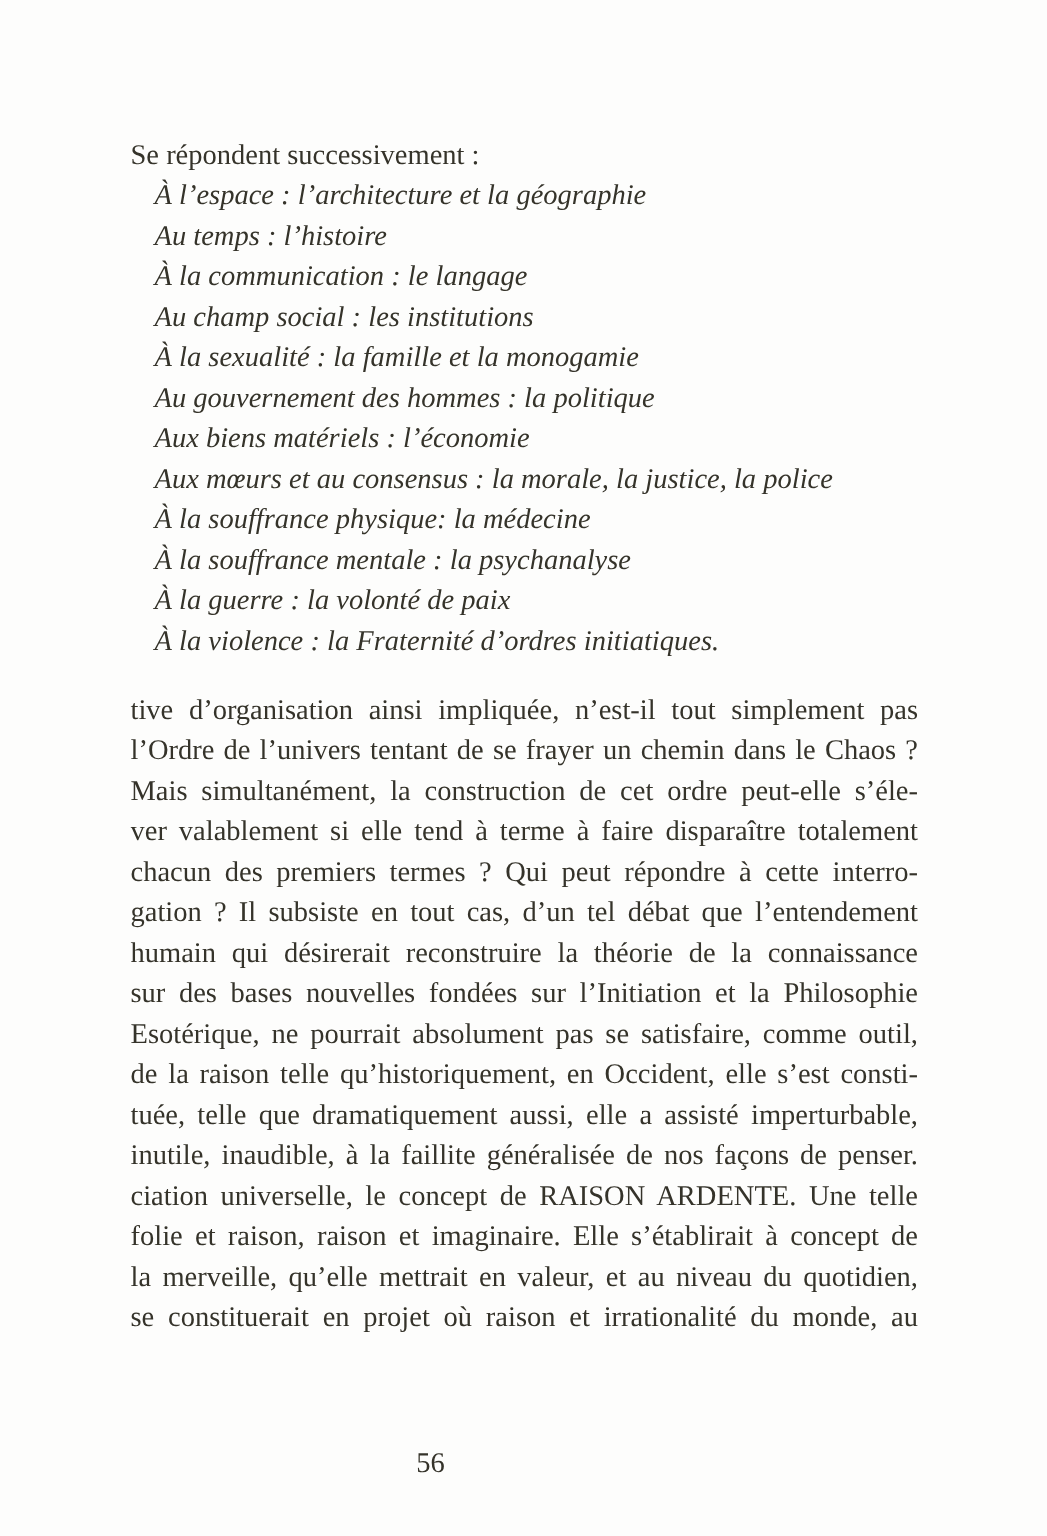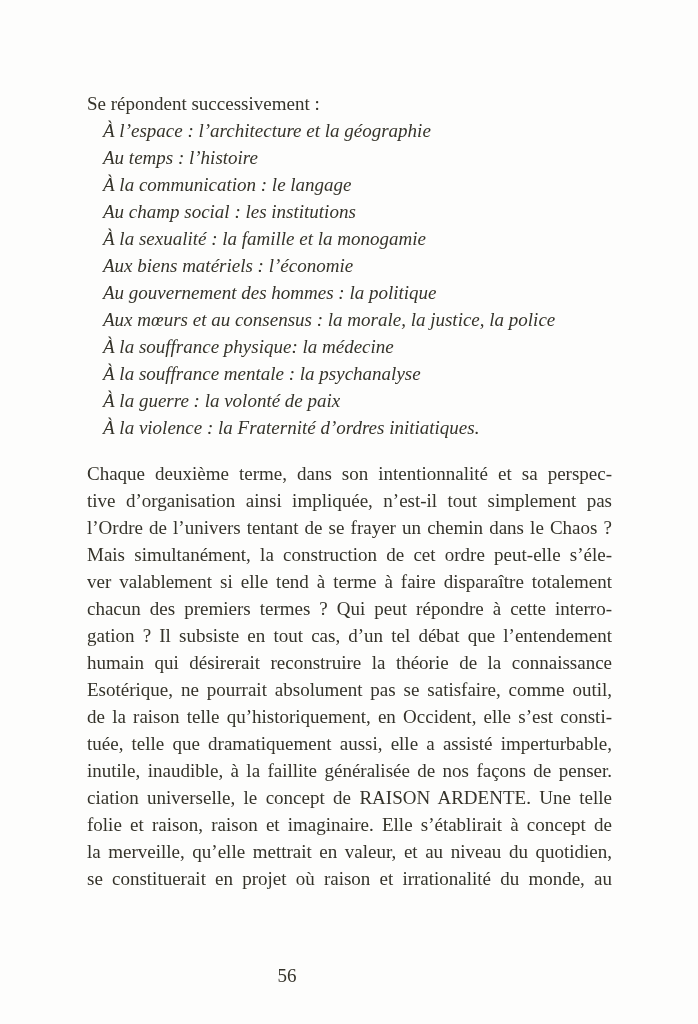--- a/index.html
+++ b/index.html
@@ -71,53 +71,53 @@
         <div class="list-line">À l’espace : l’architecture et la géographie</div>
 
         <div class="list-line">Au temps : l’histoire</div>
 
         <div class="list-line">À la communication : le langage</div>
 
         <div class="list-line">Au champ social : les institutions</div>
 
         <div class="list-line">À la sexualité : la famille et la monogamie</div>
 
+        <div class="list-line">Au gouvernement des hommes : la politique</div>
+
         <div class="list-line">Aux biens matériels : l’économie</div>
-
-        <div class="list-line">Au gouvernement des hommes : la politique</div>
 
         <div class="list-line">Aux mœurs et au consensus : la morale, la justice, la police</div>
 
         <div class="list-line">À la souffrance physique: la médecine</div>
 
         <div class="list-line">À la souffrance mentale : la psychanalyse</div>
 
         <div class="list-line">À la guerre : la volonté de paix</div>
 
         <div class="list-line">À la violence : la Fraternité d’ordres initiatiques.</div>
       </div>
 
     <div class="para">
 
-        <div class="para-line">Chaque deuxième terme, dans son intentionnalité et sa perspec-</div>
 
         <div class="para-line">tive d’organisation ainsi impliquée, n’est-il tout simplement pas</div>
 
         <div class="para-line">l’Ordre de l’univers tentant de se frayer un chemin dans le Chaos ?</div>
 
         <div class="para-line">Mais simultanément, la construction de cet ordre peut-elle s’éle-</div>
 
         <div class="para-line">ver valablement si elle tend à terme à faire disparaître totalement</div>
 
         <div class="para-line">chacun des premiers termes ? Qui peut répondre à cette interro-</div>
 
         <div class="para-line">gation ? Il subsiste en tout cas, d’un tel débat que l’entendement</div>
 
         <div class="para-line">humain qui désirerait reconstruire la théorie de la connaissance</div>
 
+        <div class="para-line">sur des bases nouvelles fondées sur l’Initiation et la Philosophie</div>
 
         <div class="para-line">Esotérique, ne pourrait absolument pas se satisfaire, comme outil,</div>
 
         <div class="para-line">de la raison telle qu’historiquement, en Occident, elle s’est consti-</div>
 
         <div class="para-line">tuée, telle que dramatiquement aussi, elle a assisté imperturbable,</div>
 
         <div class="para-line">inutile, inaudible, à la faillite généralisée de nos façons de penser.</div>
 
 

